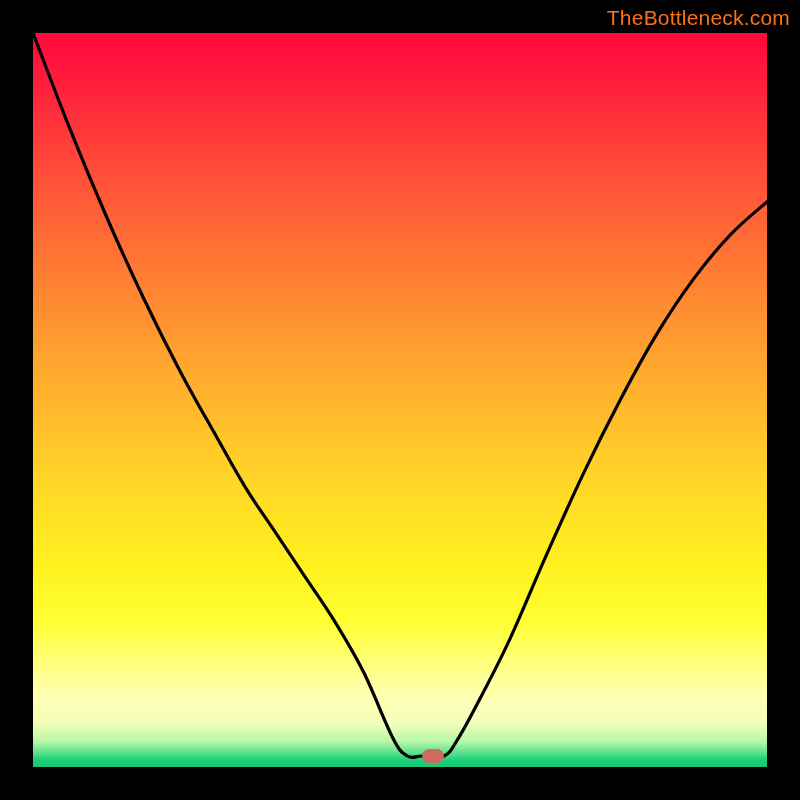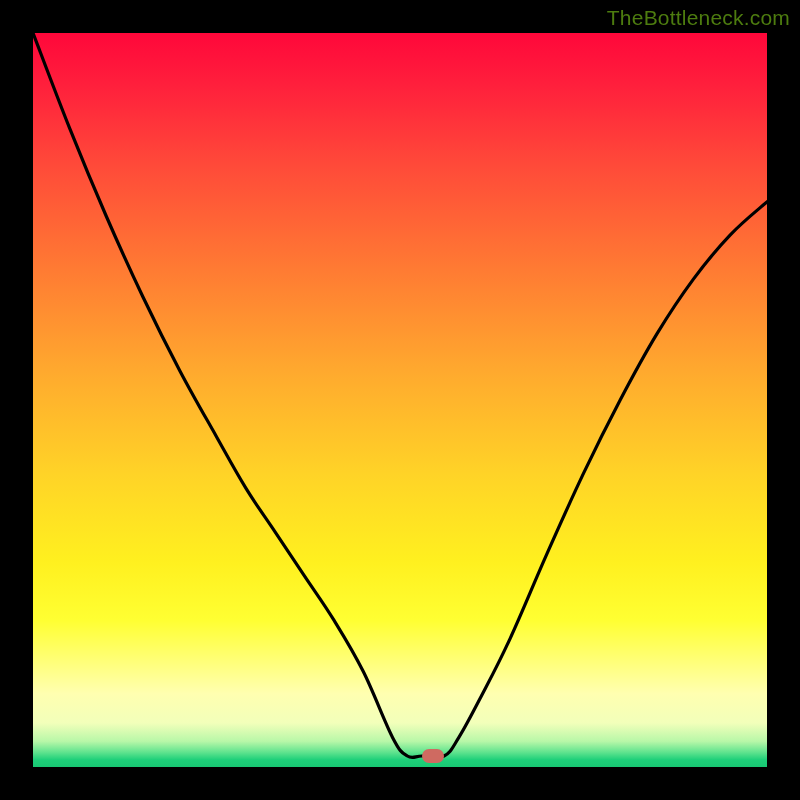--- a/index.html
+++ b/index.html
@@ -56,21 +56,21 @@
     width: 22px;
     height: 14px;
     border-radius: 7px;
     background: #cf6a61;
     transform: translate(-50%, -50%);
   }
   .watermark {
     position: absolute;
     top: 6px;
     right: 10px;
-    color: #4d7c0f;
+    color: #f97316;
     font-size: 21px;
     font-weight: 500;
     letter-spacing: 0.2px;
     user-select: none;
   }
 </style>
 </head>
 <body>
 
 <div class="stage">

